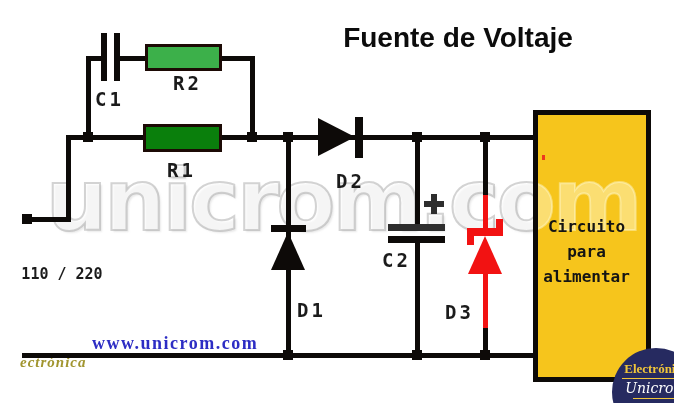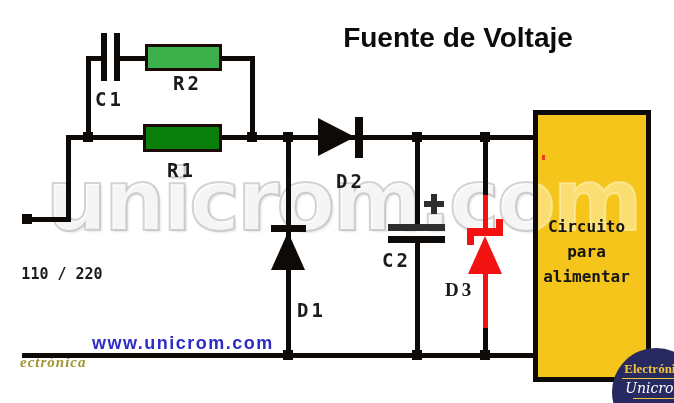--- a/index.html
+++ b/index.html
@@ -71,21 +71,21 @@
   }
   #load-text{
     position:absolute;left:533px;top:214px;width:107px;text-align:center;
     font-family:"DejaVu Sans Mono",monospace;font-weight:bold;
     font-size:16px;line-height:25px;color:#141414;z-index:5;
   }
   
   .url{
     position:absolute;left:92px;top:333px;
     font-weight:bold;font-size:18px;letter-spacing:1.5px;color:#2d2dc4;
-    font-family:Liberation Sans, sans-serif;
+    font-family:Liberation Serif, serif;
   }
   
   #logo{
     position:absolute;left:612px;top:348px;width:88px;height:88px;
     border-radius:50%;background:#262a60;z-index:6;
     display:flex;flex-direction:column;align-items:center;
     padding-top:13px;box-sizing:border-box;
   }
   #logo .l1{
     font-family:"Liberation Serif",serif;font-weight:bold;font-size:13px;
@@ -171,21 +171,21 @@
     <div>para</div>
     <div>alimentar</div>
   </div>
 
   <div class="clabel" style="left:95px;top:88px;">C1</div>
   <div class="clabel" style="left:173px;top:72px;text-align:right;">R2</div>
   <div class="clabel" style="left:167px;top:159px;">R1</div>
   <div class="clabel" style="left:336px;top:170px;">D2</div>
   <div class="clabel" style="left:297px;top:280px;margin-top:19px;">D1</div>
   <div class="clabel" style="left:382px;top:249px;">C2</div>
-  <div class="clabel" style="left:445px;top:279px;font-family:Liberation Serif, serif;">D3</div>
+  <div class="clabel" style="left:445px;top:301px;">D3</div>
 
   <div class="srclabel">
     <div>110 / 220</div>
   </div>
 
   <div class="title">
     <div>Fuente de Voltaje</div>
   </div>
 
   <div class="url">www.unicrom.com</div>

